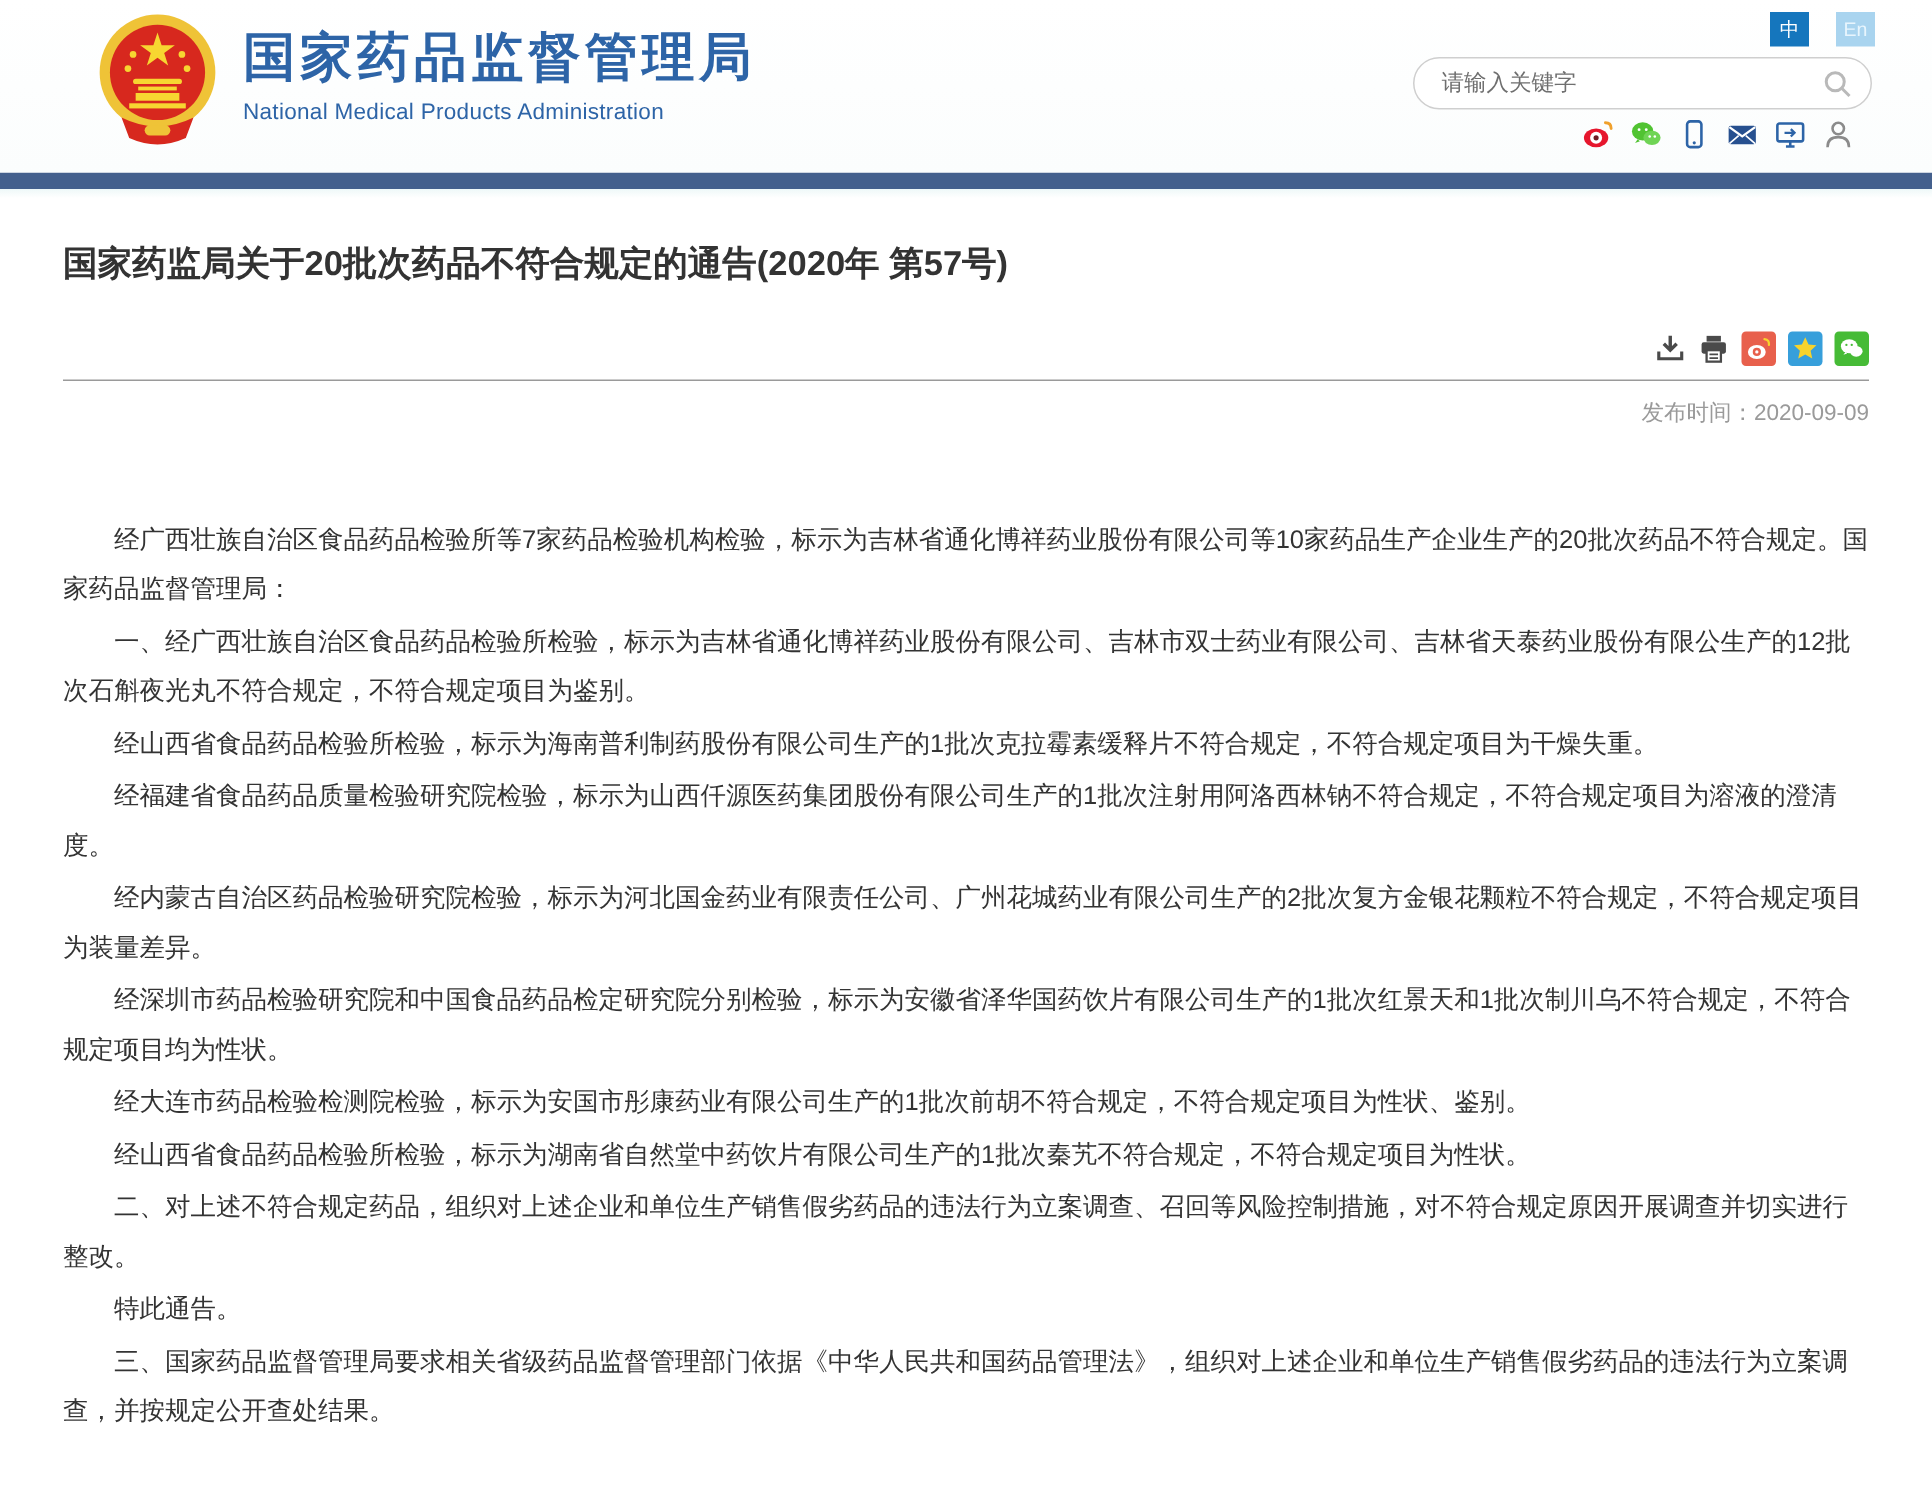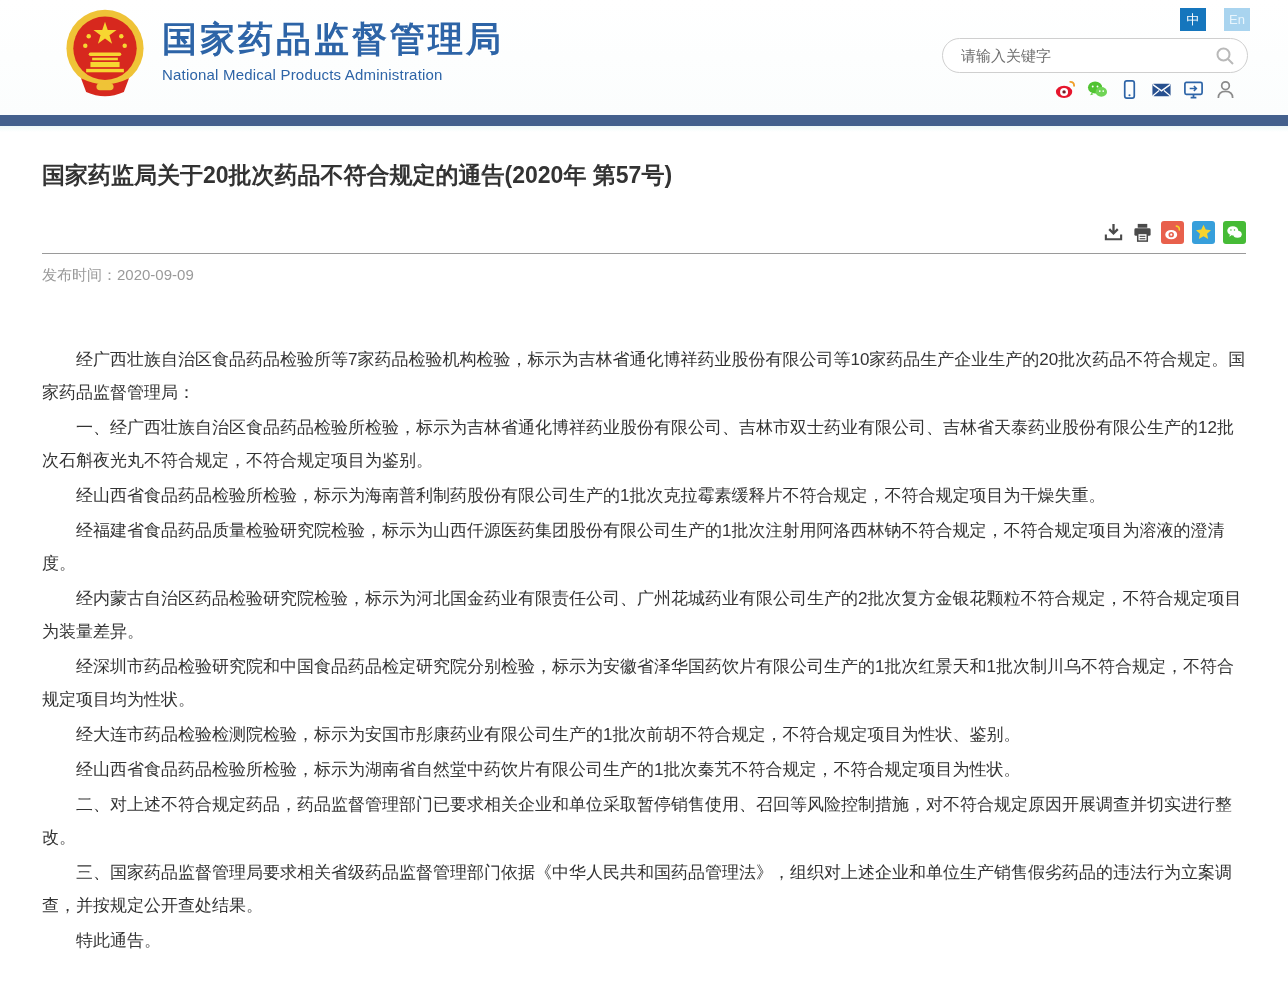--- a/index.html
+++ b/index.html
@@ -36,21 +36,21 @@
   .article-title { text-align:left; font-size:23px; font-weight:bold; color:#333333; font-family:"Liberation Sans","DejaVu Sans",sans-serif; }
 
   .action-row { display:flex; justify-content:flex-end; align-items:center; gap:8px; margin-top:30px; padding-bottom:9px; }
   .action-row .gicon { width:21px; height:21px; cursor:pointer; }
   .share-sq { width:23px; height:23px; border-radius:3px; display:flex; align-items:center; justify-content:center; cursor:pointer; }
   .share-weibo { background:#e8604c; }
   .share-qzone { background:#379fdb; }
   .share-wechat { background:#46bb36; }
 
   .title-rule { border:none; border-top:1px solid #9a9a9a; }
-  .publish-time { text-align:left; color:#9a9a9a; font-size:15px; margin-top:12px; }
+  .publish-time { text-align:right; color:#9a9a9a; font-size:15px; margin-top:12px; }
 
   .body-text { margin-top:58px; font-size:17px; color:#333333; line-height:33px; }
   .body-text p { text-indent:2em; margin:0 0 2px 0; }
 </style>
 </head>
 <body>
 
 <div class="header">
   <div class="brand">
     <span>
@@ -191,19 +191,19 @@
 
   <div class="body-text">
     <p>经广西壮族自治区食品药品检验所等7家药品检验机构检验，标示为吉林省通化博祥药业股份有限公司等10家药品生产企业生产的20批次药品不符合规定。国家药品监督管理局：</p>
     <p>一、经广西壮族自治区食品药品检验所检验，标示为吉林省通化博祥药业股份有限公司、吉林市双士药业有限公司、吉林省天泰药业股份有限公生产的12批次石斛夜光丸不符合规定，不符合规定项目为鉴别。</p>
     <p>经山西省食品药品检验所检验，标示为海南普利制药股份有限公司生产的1批次克拉霉素缓释片不符合规定，不符合规定项目为干燥失重。</p>
     <p>经福建省食品药品质量检验研究院检验，标示为山西仟源医药集团股份有限公司生产的1批次注射用阿洛西林钠不符合规定，不符合规定项目为溶液的澄清度。</p>
     <p>经内蒙古自治区药品检验研究院检验，标示为河北国金药业有限责任公司、广州花城药业有限公司生产的2批次复方金银花颗粒不符合规定，不符合规定项目为装量差异。</p>
     <p>经深圳市药品检验研究院和中国食品药品检定研究院分别检验，标示为安徽省泽华国药饮片有限公司生产的1批次红景天和1批次制川乌不符合规定，不符合规定项目均为性状。</p>
     <p>经大连市药品检验检测院检验，标示为安国市彤康药业有限公司生产的1批次前胡不符合规定，不符合规定项目为性状、鉴别。</p>
     <p>经山西省食品药品检验所检验，标示为湖南省自然堂中药饮片有限公司生产的1批次秦艽不符合规定，不符合规定项目为性状。</p>
-    <p>二、对上述不符合规定药品，药品监督管理部门已要求相关企业和单位采取暂停销售使用、召回等风险控制措施，对不符合规定原因开展调查并切实进行整改。</p>
+    <p>二、对上述不符合规定药品，组织对上述企业和单位生产销售假劣药品的违法行为立案调查、召回等风险控制措施，对不符合规定原因开展调查并切实进行整改。</p>
+    <p>特此通告。</p>
     <p>三、国家药品监督管理局要求相关省级药品监督管理部门依据《中华人民共和国药品管理法》，组织对上述企业和单位生产销售假劣药品的违法行为立案调查，并按规定公开查处结果。</p>
-    <p>特此通告。</p>
 
   </div>
 
 </div>
 
 </body></html>

